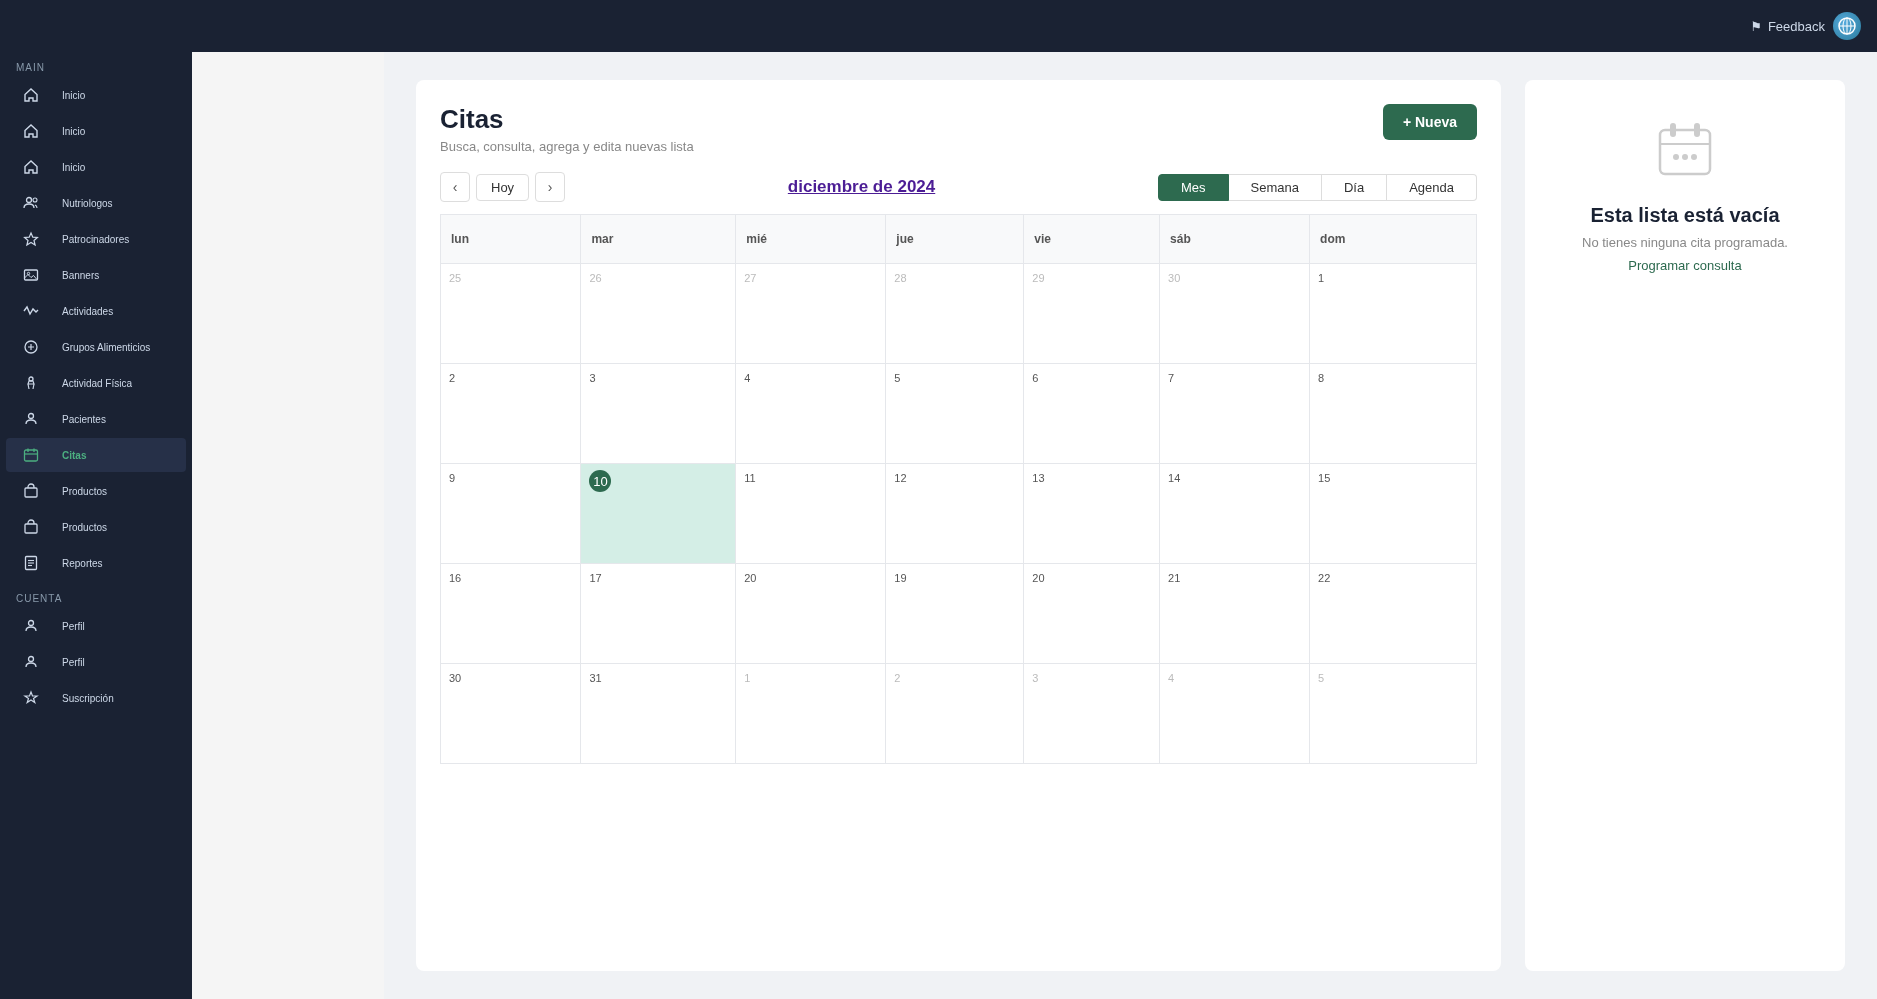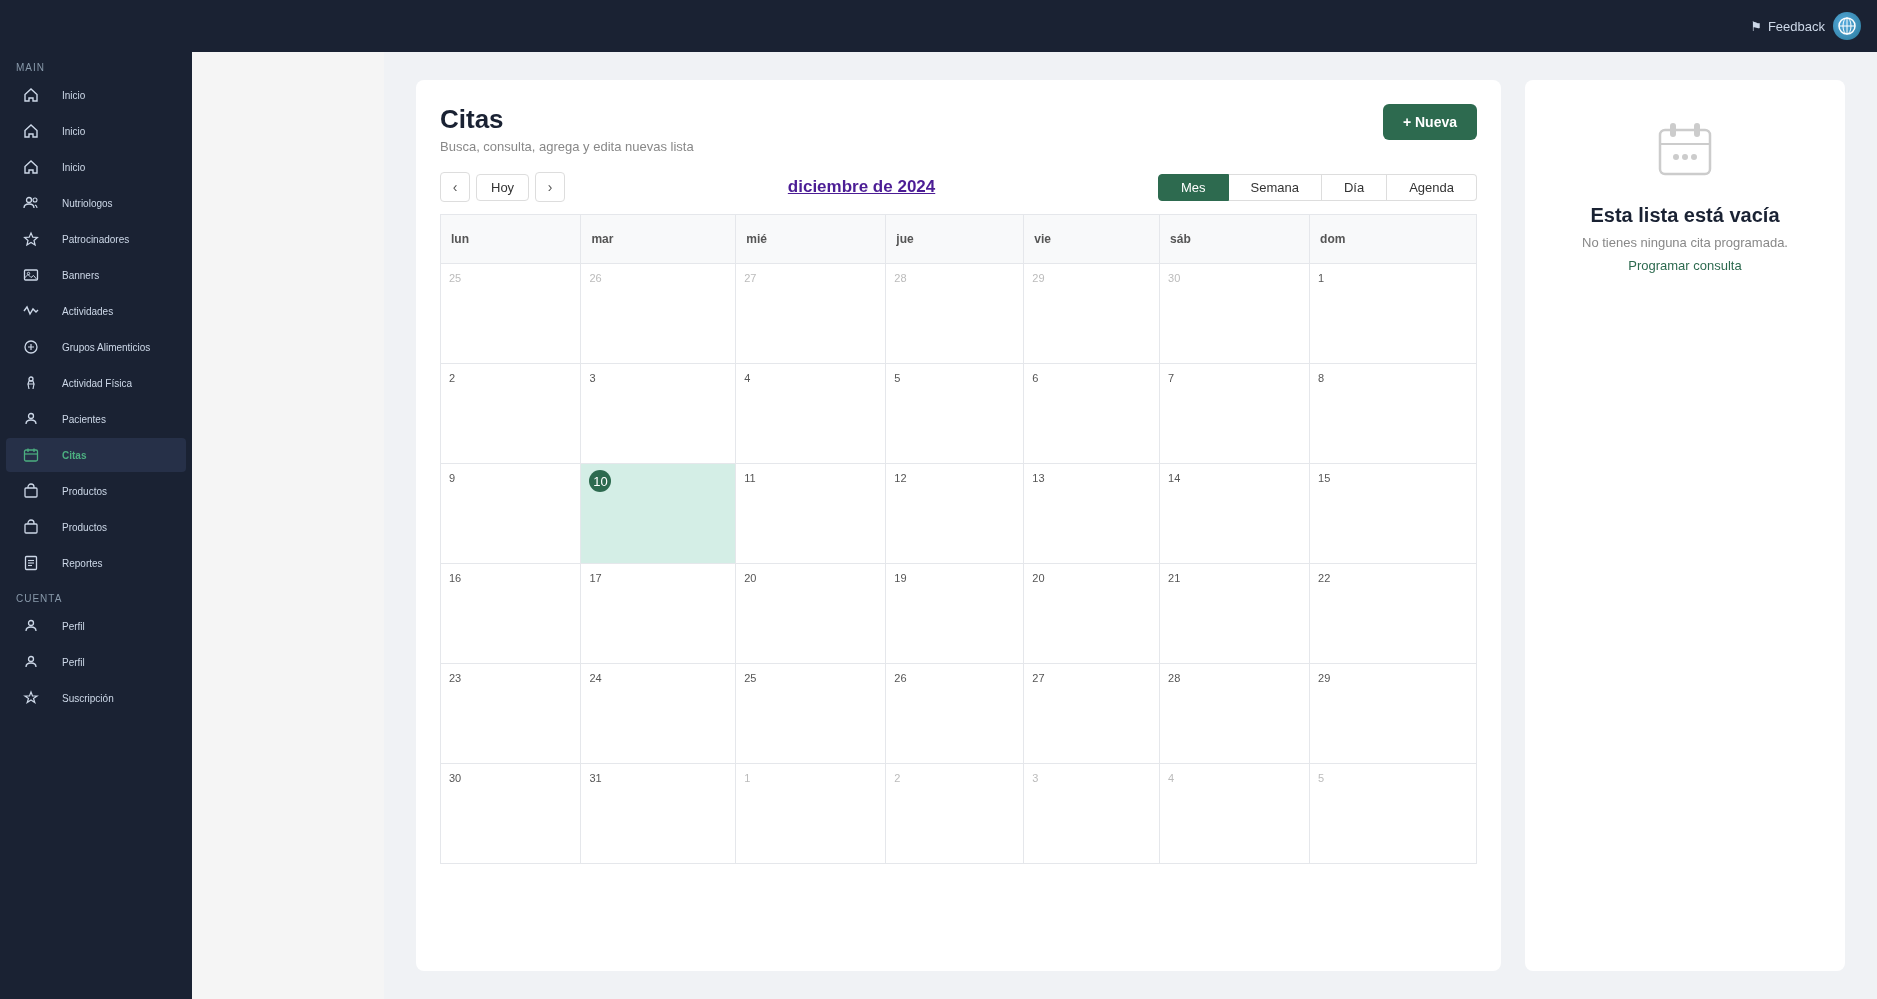--- a/index.html
+++ b/index.html
@@ -464,29 +464,20 @@
           <tr>
             <td><span class="cal-day-num">16</span></td>
             <td><span class="cal-day-num">17</span></td>
             <td><span class="cal-day-num">20</span></td>
             <td><span class="cal-day-num">19</span></td>
             <td><span class="cal-day-num">20</span></td>
             <td><span class="cal-day-num">21</span></td>
             <td><span class="cal-day-num">22</span></td>
           </tr>
           <tr>
-            <td><span class="cal-day-num">23</span></td>
-            <td><span class="cal-day-num">24</span></td>
-            <td><span class="cal-day-num">25</span></td>
-            <td><span class="cal-day-num">26</span></td>
-            <td><span class="cal-day-num">27</span></td>
-            <td><span class="cal-day-num">28</span></td>
-            <td><span class="cal-day-num">29</span></td>
-          </tr>
-          <tr>
             <td><span class="cal-day-num">30</span></td>
             <td><span class="cal-day-num">31</span></td>
             <td><span class="cal-day-num other-month">1</span></td>
             <td><span class="cal-day-num other-month">2</span></td>
             <td><span class="cal-day-num other-month">3</span></td>
             <td><span class="cal-day-num other-month">4</span></td>
             <td><span class="cal-day-num other-month">5</span></td>
           </tr>
         </tbody>
     </table>

